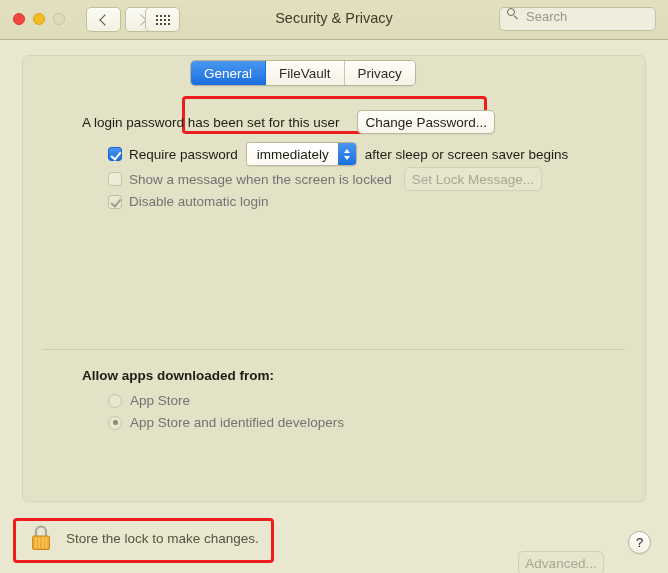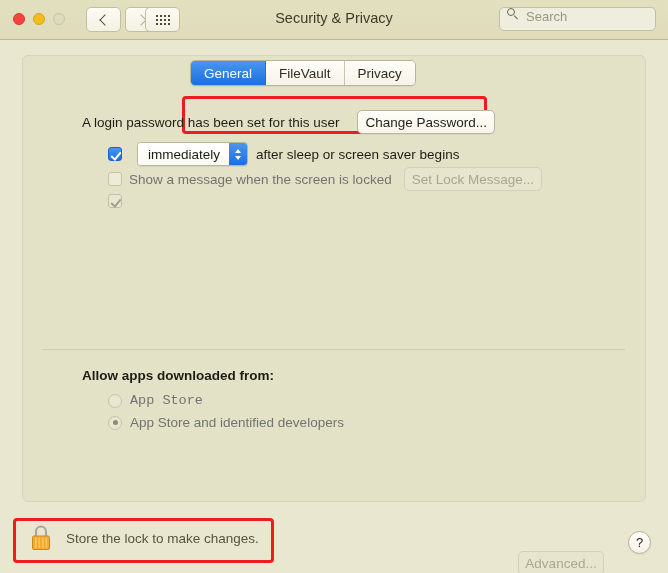--- a/index.html
+++ b/index.html
@@ -450,47 +450,49 @@
     </div>
     <div class="annot-tabs"></div>
 
     <div class="row" style="left:82px; top:69px;">
       <span class="label">A login password has been set for this user</span>
       <div class="btn" style="margin-left:18px;">Change Password...</div>
     </div>
 
     <div class="row" style="left:108px; top:101px;">
       <span class="checkbox on"></span>
+      <span class="label">Require password</span>
       <div class="popup">
         <span class="val">immediately</span>
         <span class="stepper">
           <i class="ar up"></i>
             <i class="ar down"></i>
         </span>
       </div>
       <span class="label">after sleep or screen saver begins</span>
     </div>
 
     <div class="row" style="left:108px; top:126px;">
       <span class="checkbox off"></span>
       <span class="label dim">Show a message when the screen is locked</span>
       <div class="btn disabled" style="margin-left:12px;">Set Lock Message...</div>
     </div>
 
     <div class="row" style="left:108px; top:153px;">
       <span class="checkbox on dim"></span>
+      <span class="label dim">Disable automatic login</span>
     </div>
 
     <div class="divider"></div>
 
     <div class="row" style="left:82px; top:327px;">
       <span class="label" style="font-weight:bold;">Allow apps downloaded from:</span>
     </div>
 
-    <div class="row" style="left:108px; top:352px;font-family:Liberation Mono, monospace;">
+    <div class="row" style="left:108px; top:352px;">
       <span class="radio"></span>
       <span class="label dim">App Store</span>
     </div>
 
     <div class="row" style="left:108px; top:374px;">
       <span class="radio on"></span>
       <span class="label dim">App Store and identified developers</span>
     </div>
   </div>
 

